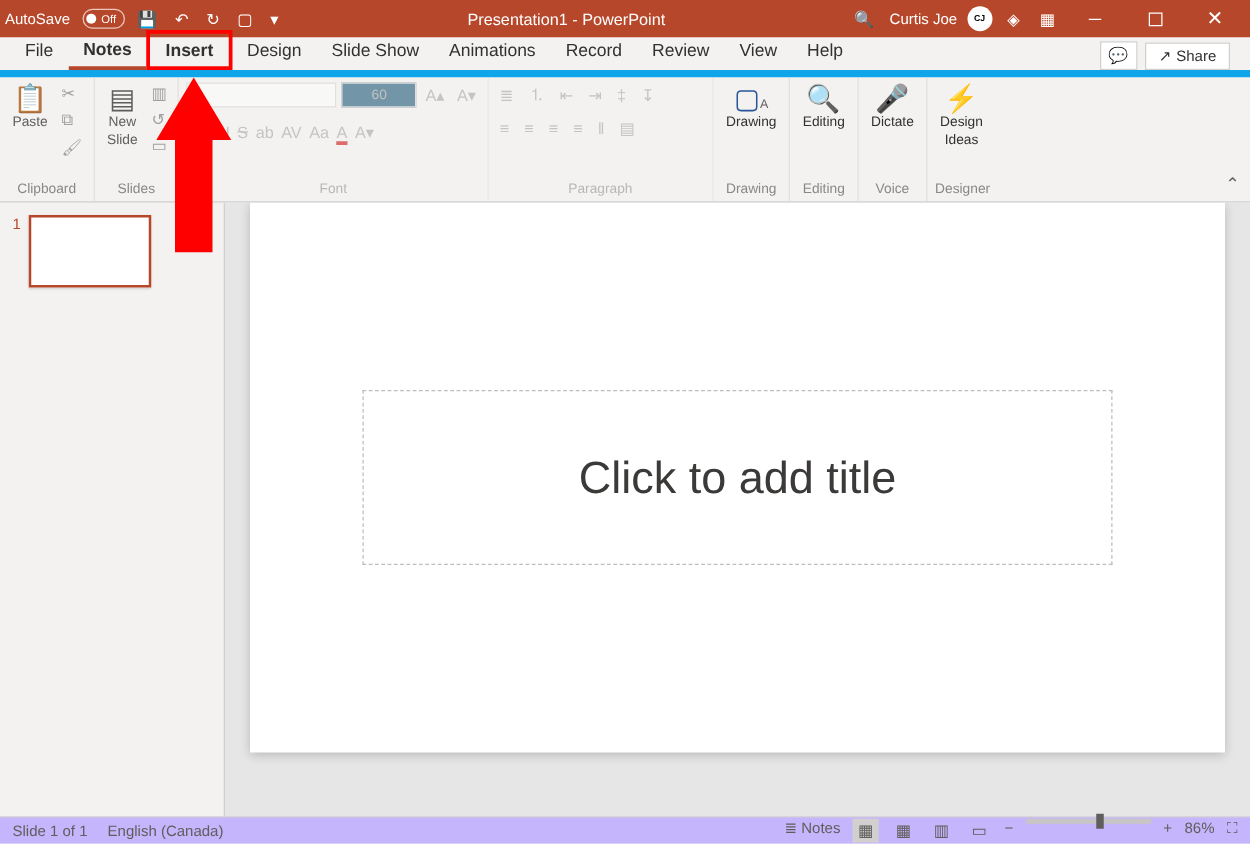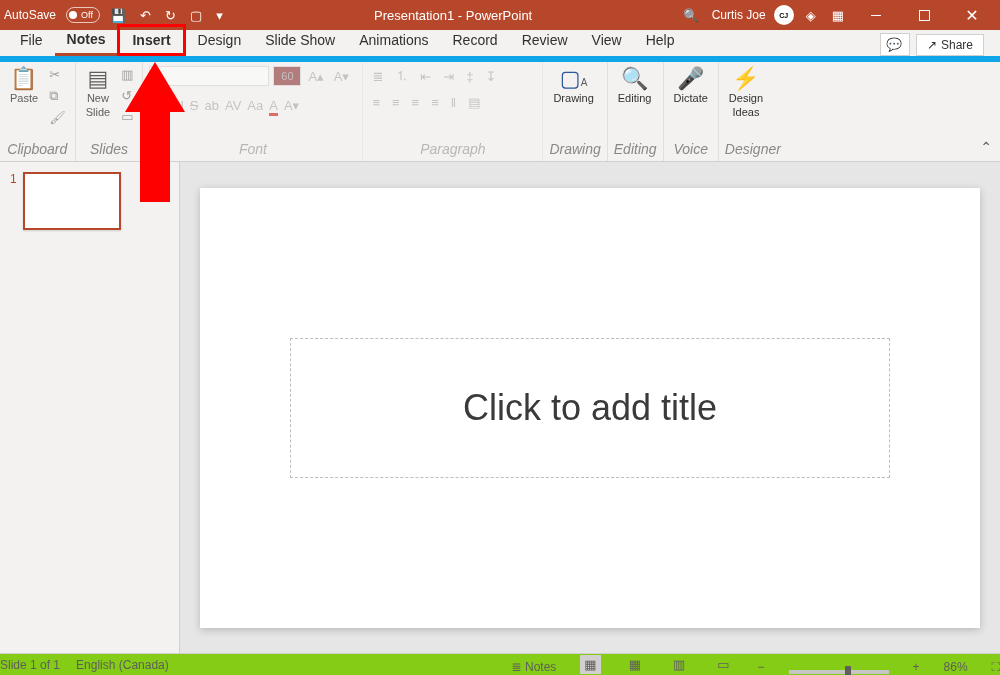--- a/index.html
+++ b/index.html
@@ -74,28 +74,28 @@
     position:relative;
   }
   .group {
     border-right:1px solid #e1dfdd;
     display:flex; flex-direction:column;
     justify-content:space-between;
     padding:4px 6px 2px;
     color:#a19f9d;
   }
   .group .buttons { display:flex; gap:4px; align-items:flex-start; flex:1;}
-  .group-label { text-align:center; font-size:14px; color:#8a8886; padding:2px 0;font-style:italic;}
+  .group-label { text-align:center; font-size:11px; color:#8a8886; padding:2px 0;}
   .big-btn { display:flex; flex-direction:column; align-items:center; gap:2px; padding:2px 4px; color:#605e5c; font-size:11px;}
   .big-btn .ico { font-size:22px; line-height:1; }
   .mini-col { display:flex; flex-direction:column; gap:4px; }
   .mini { font-size:13px; color:#a19f9d; padding:1px 3px; }
   .font-row { display:flex; align-items:center; gap:4px; color:#a19f9d; font-size:13px;}
   .fontbox { border:1px solid #d2d0ce; background:#fdfdfd; width:120px; height:20px;}
-  .sizebox { border:1px solid #d2d0ce; background:#7f1d1d; width:28px; height:20px;}
+  .sizebox { border:1px solid #d2d0ce; background:#0c4a6e; width:60px; height:20px;}
   .font-btns-row { display:flex; gap:6px; padding-top:6px; color:#a19f9d; font-size:13px;}
   .para-row { display:flex; gap:6px; align-items:center;}
   .group.drawing .big-btn, .group.editing .big-btn, .group.voice .big-btn, .group.designer .big-btn {color:#323130;}
   .group.drawing .ico, .group.editing .ico { color:#3b3a39; }
   .voice .ico { color:#2b579a; }
   .designer .ico { color:#c19c00;}
   .collapse-arrow { position:absolute; right:8px; bottom:6px; font-size:14px; color:#605e5c;}
   
   .red-arrow {
     position:absolute;
@@ -121,21 +121,20 @@
   .thumb-wrap { display:flex; gap:6px; }
   .thumb-num { font-size:12px; color:#b7472a; }
   .thumb {
     width:98px; height:58px; background:#fff;
     border:2px solid #b7472a;
     box-shadow:0 1px 2px rgba(0,0,0,0.15);
   }
   .slide-area {
     flex:1;
     display:flex;
-    align-items:center;
     justify-content:center;
     background:#e6e6e6;
     position:relative;
     overflow:hidden;
   }
   .slide {
     width:780px;
     height:440px;
     background:#fff;
     box-shadow:0 2px 8px rgba(0,0,0,0.2);
@@ -148,31 +147,31 @@
   .ph {
     border:1px dashed #bdbdbd;
     text-align:center;
     color:#3b3a39;
   }
   .ph.title { width:600px; height:140px; display:flex; align-items:center; justify-content:center; font-size:36px; }
   .ph.subtitle { width:600px; height:130px; padding-top:10px; font-size:18px; }
   
   .statusbar {
     height:22px;
-    background:#84cc16;
+    background:#c4b5fd;
     border-top:1px solid #d2d0ce;
     display:flex;
     align-items:center;
     font-size:12px;
     color:#605e5c;
-    padding:0 0;
+    padding:0 10px;
     gap:16px;
   }
   .statusbar .spacer { flex:1;}
-  .status-icons { display:flex; align-items:flex-end; gap:24px;}
+  .status-icons { display:flex; align-items:flex-start; gap:10px;}
   .view-icon { font-size:13px; color:#605e5c; padding:2px 4px;}
   .view-icon.active { background:#d2d0ce; }
   .zoom-slider { width:100px; height:4px; background:#c8c6c4; position:relative;}
   .zoom-slider .handle{ width:6px; height:12px; background:#605e5c; position:absolute; top:-4px; left:56px;}
   .disabled-look { opacity:0.55; }
 </style>
 </head>
 <body>
 
 <div class="titlebar">

